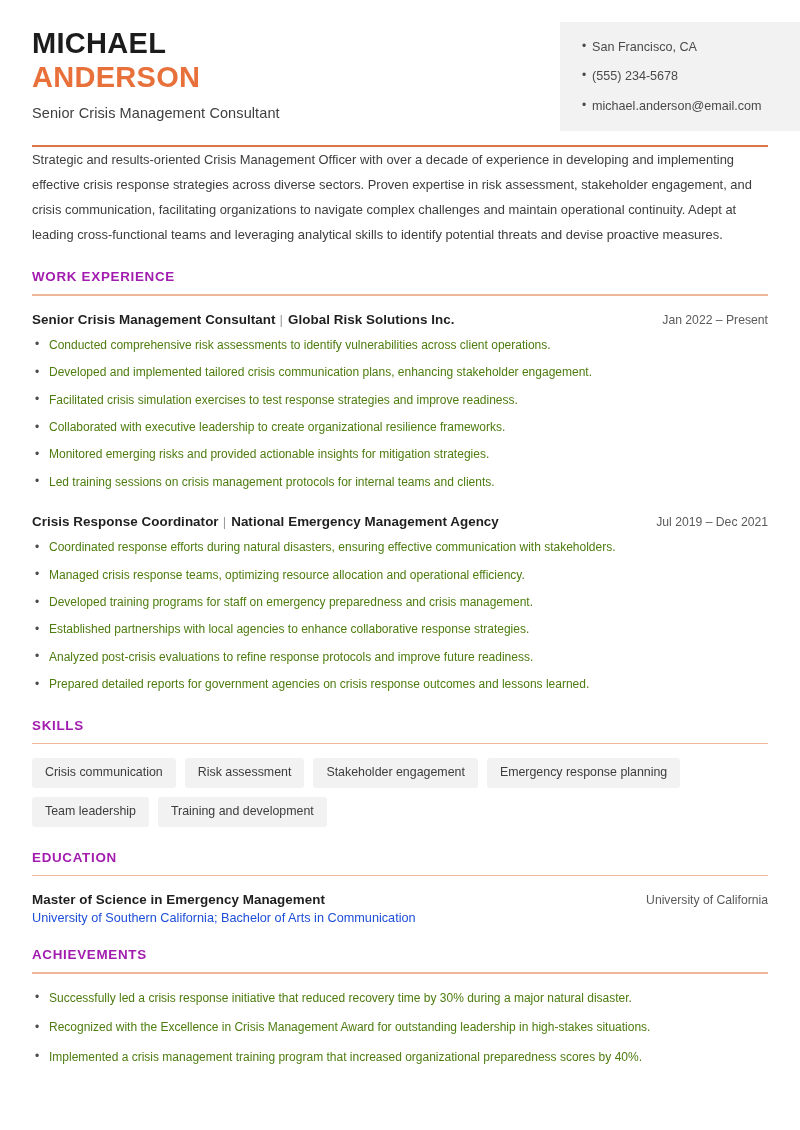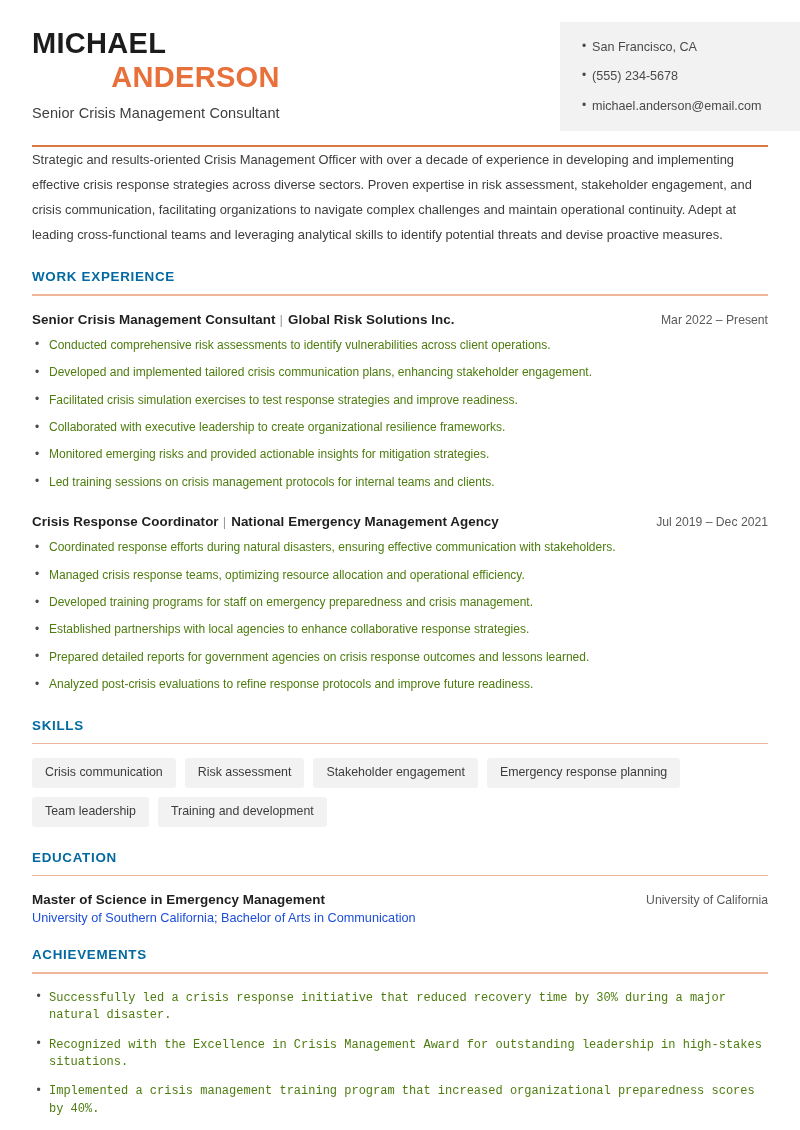--- a/index.html
+++ b/index.html
@@ -39,21 +39,21 @@
     padding-top: 4px;
   }
 
   .name-line {
     font-size: 29px;
     font-weight: bold;
     letter-spacing: 0.3px;
     line-height: 1.18;
   }
   .name-first { color: #1c1c1c; }
-  .name-last  { color: #E8703A; text-align: right; }
+  .name-last  { color: #E8703A; }
 
   .job-title {
     margin-top: 11px;
     font-size: 14.5px;
     color: #3f3f3f;
     font-weight: normal;
     letter-spacing: 0.1px;
   }
 
   .contact-box {
@@ -95,21 +95,21 @@
   .summary {
     font-size: 12.9px;
     line-height: 1.95;
     color: #3d3d3d;
     text-align: left;
   }
 
   .section { margin-top: 22px; }
 
   .section-title {
-    color: #0369a1;
+    color: #a21caf;
     font-size: 13.4px;
     font-weight: bold;
     letter-spacing: 0.7px;
     text-transform: uppercase;
   }
 
   .section-rule {
     height: 1.5px;
     background: #F0B69A;
     margin-top: 10px;
@@ -171,21 +171,21 @@
 
   .bullets li::before {
     content: "\2022";
     position: absolute;
     left: 3px;
     top: -0.5px;
     color: #4a4a4a;
     font-size: 12px;
   }
 
-  .achv-bullets { margin-top: 16px; font-family: Liberation Mono, monospace; }
+  .achv-bullets { margin-top: 16px; }
   .achv-bullets li { margin-bottom: 12px; }
 
   
   .chips {
     display: flex;
     flex-wrap: wrap;
     gap: 9px;
     margin-top: 14px;
   }
 
@@ -235,21 +235,21 @@
 
     <div class="section">
       <div class="section-title">WORK EXPERIENCE</div>
       <div class="section-rule"></div>
 
       <div class="entry first">
         <div class="entry-head">
           <div class="entry-heading">
             <span>Senior Crisis Management Consultant</span><span class="entry-sep">|</span><span>Global Risk Solutions Inc.</span>
           </div>
-          <div class="entry-date">Mar 2022 – Present</div>
+          <div class="entry-date">Jan 2022 – Present</div>
         </div>
         <ul class="bullets">
           <li>Conducted comprehensive risk assessments to identify vulnerabilities across client operations.</li>
           <li>Developed and implemented tailored crisis communication plans, enhancing stakeholder engagement.</li>
           <li>Facilitated crisis simulation exercises to test response strategies and improve readiness.</li>
           <li>Collaborated with executive leadership to create organizational resilience frameworks.</li>
           <li>Monitored emerging risks and provided actionable insights for mitigation strategies.</li>
           <li>Led training sessions on crisis management protocols for internal teams and clients.</li>
         </ul>
       </div>
@@ -259,22 +259,22 @@
           <div class="entry-heading">
             <span>Crisis Response Coordinator</span><span class="entry-sep">|</span><span>National Emergency Management Agency</span>
           </div>
           <div class="entry-date">Jul 2019 – Dec 2021</div>
         </div>
         <ul class="bullets">
           <li>Coordinated response efforts during natural disasters, ensuring effective communication with stakeholders.</li>
           <li>Managed crisis response teams, optimizing resource allocation and operational efficiency.</li>
           <li>Developed training programs for staff on emergency preparedness and crisis management.</li>
           <li>Established partnerships with local agencies to enhance collaborative response strategies.</li>
+          <li>Analyzed post-crisis evaluations to refine response protocols and improve future readiness.</li>
           <li>Prepared detailed reports for government agencies on crisis response outcomes and lessons learned.</li>
-          <li>Analyzed post-crisis evaluations to refine response protocols and improve future readiness.</li>
         </ul>
       </div>
     </div>
 
     <div class="section" style="margin-top:24px;">
       <div class="section-title">SKILLS</div>
       <div class="section-rule"></div>
       <div class="chips">
         <span class="chip">Crisis communication</span>
         <span class="chip">Risk assessment</span>

